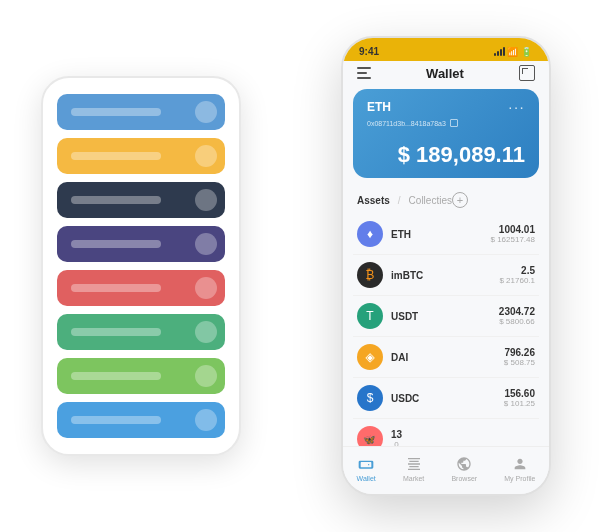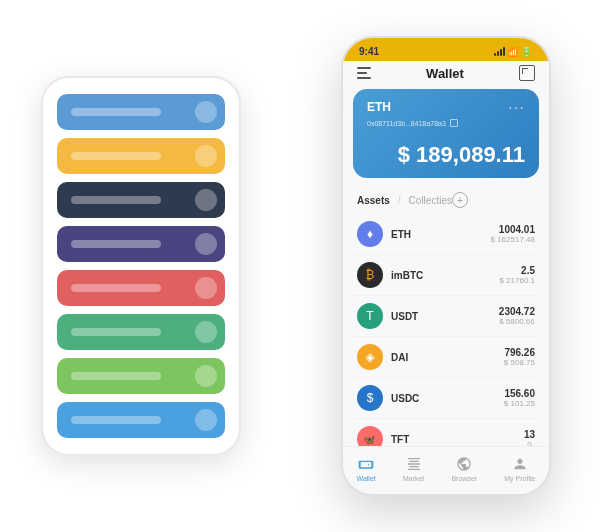--- a/index.html
+++ b/index.html
@@ -492,21 +492,20 @@
         <div class="asset-icon usdc-icon">$</div>
         <span class="asset-name">USDC</span>
         <div class="asset-values">
           <div class="asset-amount">156.60</div>
           <div class="asset-usd">$ 101.25</div>
         </div>
       </div>
 
       <div class="asset-item">
         <div class="asset-icon tft-icon" style="font-size:10px;">🦋</div>
-        <span class="asset-name">TFT</span>
         <div class="asset-values">
           <div class="asset-amount">13</div>
           <div class="asset-usd">0</div>
         </div>
       </div>
 
     </div>
 
     <div class="bottom-nav">
 

